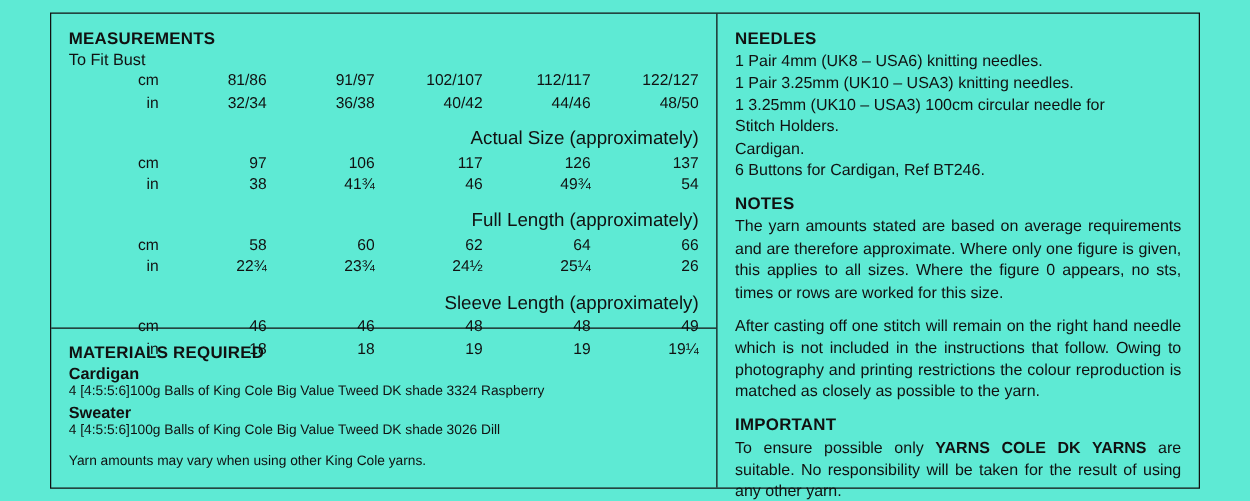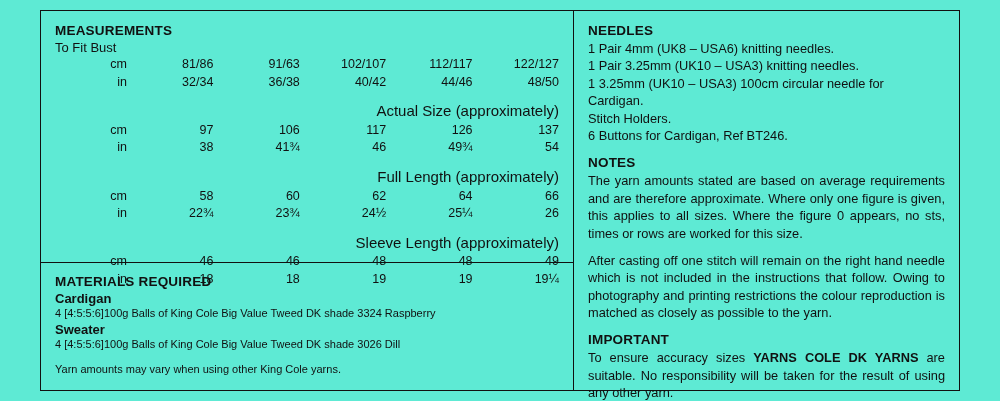--- a/index.html
+++ b/index.html
@@ -124,21 +124,21 @@
 
       <div class="left-top">
         <h2 class="sect">MEASUREMENTS</h2>
         <div class="sub">To Fit Bust</div>
 
         <table class="meas">
           <tbody>
             <tr>
               <td class="lbl">cm</td>
               <td class="val">81/86</td>
-              <td class="val">91/63</td>
+              <td class="val">91/97</td>
               <td class="val">102/107</td>
               <td class="val">112/117</td>
               <td class="val">122/127</td>
             </tr>
             <tr>
               <td class="lbl">in</td>
               <td class="val">32/34</td>
               <td class="val">36/38</td>
               <td class="val">40/42</td>
               <td class="val">44/46</td>
@@ -235,33 +235,33 @@
 
     </div>
 
     <div class="col-right">
 
       <div class="right-block">
         <h2 class="sect">NEEDLES</h2>
         <p class="rtxt">1 Pair 4mm (UK8 – USA6) knitting needles.</p>
         <p class="rtxt">1 Pair 3.25mm (UK10 – USA3) knitting needles.</p>
         <p class="rtxt">1 3.25mm (UK10 – USA3) 100cm circular needle for</p>
+        <p class="rtxt">Stitch Holders.</p>
         <p class="rtxt">Cardigan.</p>
-        <p class="rtxt">Stitch Holders.</p>
         <p class="rtxt">6 Buttons for Cardigan, Ref BT246.</p>
       </div>
 
       <div class="right-block">
         <h2 class="sect">NOTES</h2>
         <p class="rtxt just">The yarn amounts stated are based on average requirements and are therefore approximate. Where only one figure is given, this applies to all sizes. Where the figure 0 appears, no sts, times  or rows are worked for this size.</p>
         <div class="spacer10"></div>
         <p class="rtxt just">After casting off one stitch will remain on the right hand needle which is not included in the instructions that follow. Owing to photography and printing restrictions the colour reproduction is matched as closely as possible to the yarn.</p>
       </div>
 
       <div class="right-block">
         <h2 class="sect">IMPORTANT</h2>
-        <p class="rtxt just"><span>To ensure accuracy sizes </span><span class="inline-bold">YARNS COLE DK YARNS</span><span> are suitable. No responsibility will be taken for the result of using any other yarn.</span></p>
+        <p class="rtxt just"><span>To ensure possible only </span><span class="inline-bold">YARNS COLE DK YARNS</span><span> are suitable. No responsibility will be taken for the result of using any other yarn.</span></p>
       </div>
 
     </div>
 
   </div>
 </div>
 
 </body></html>

